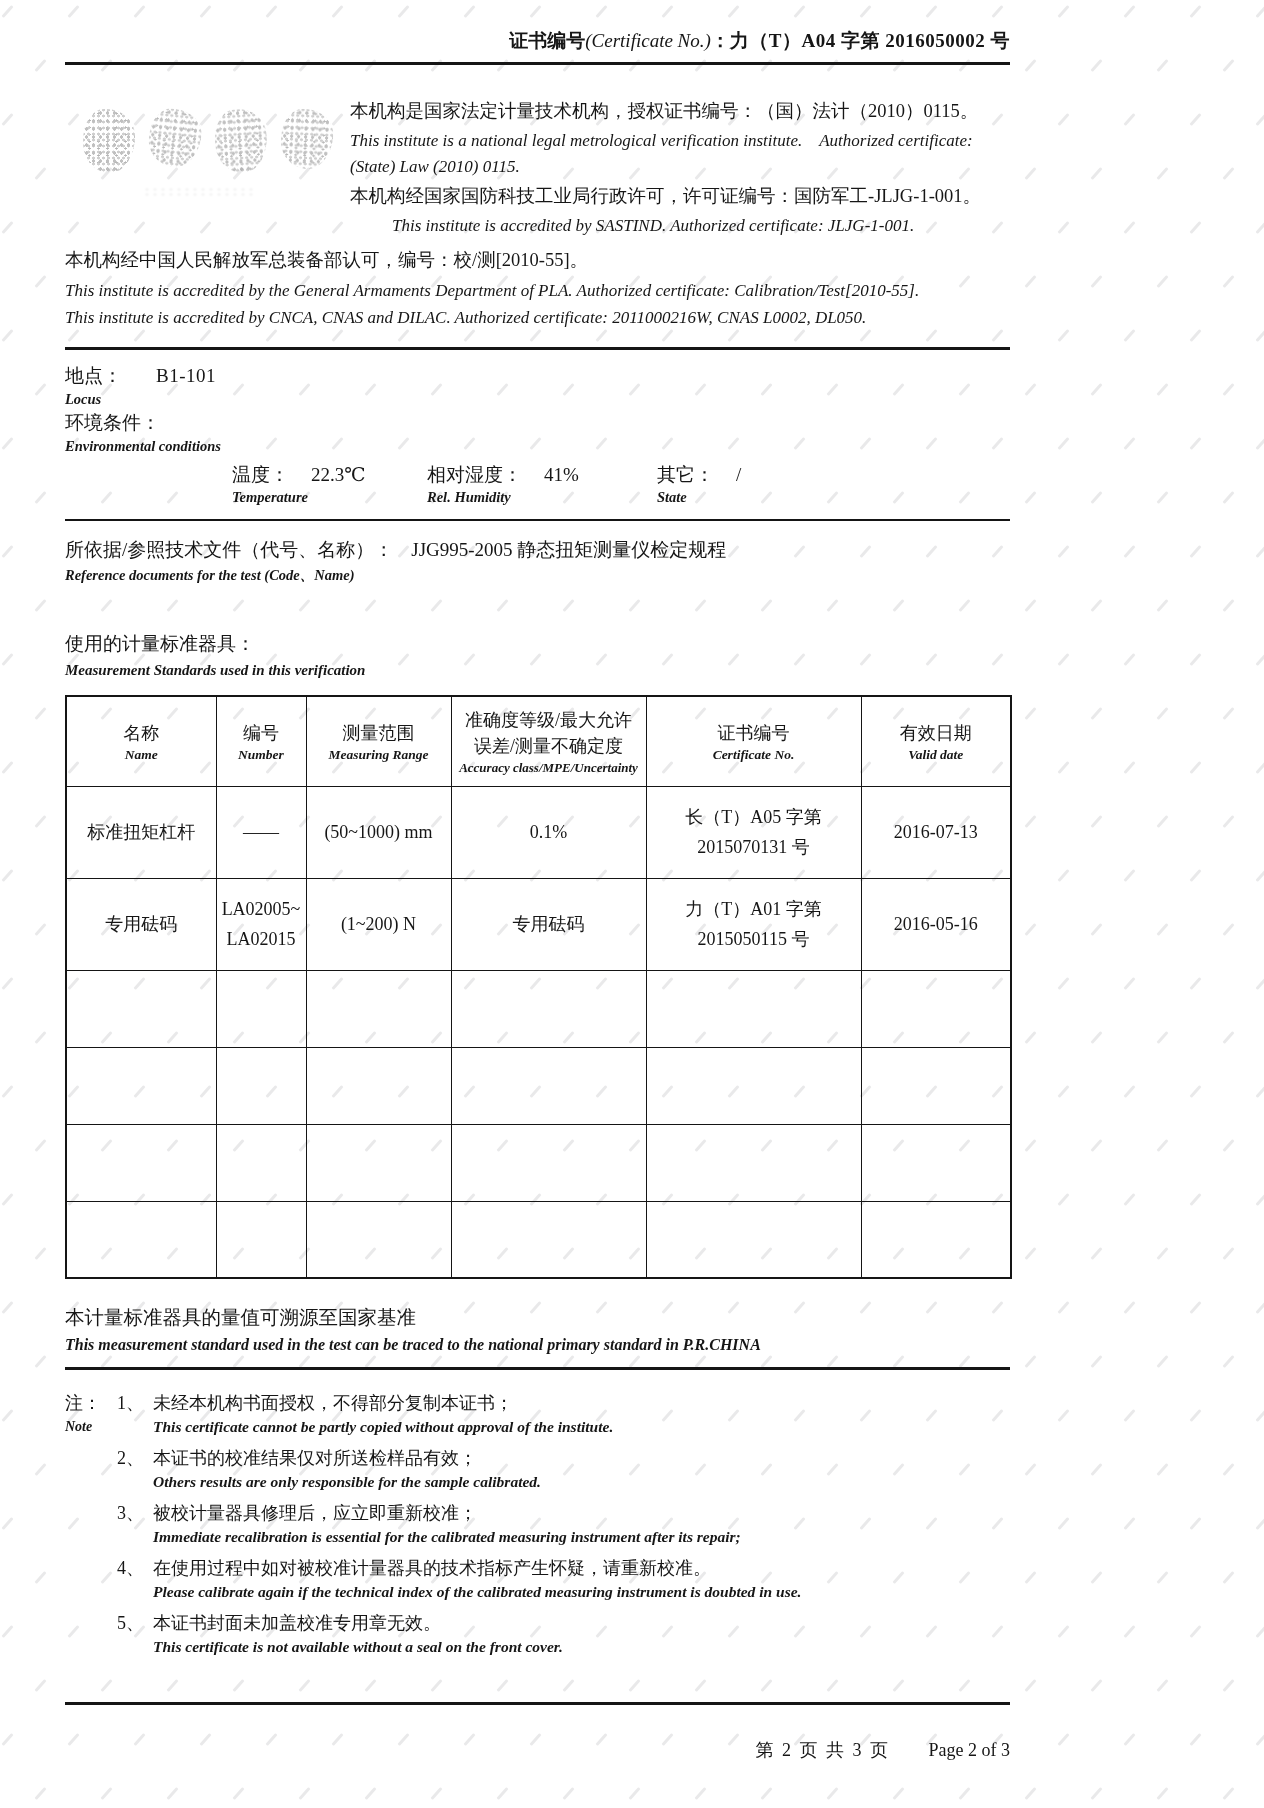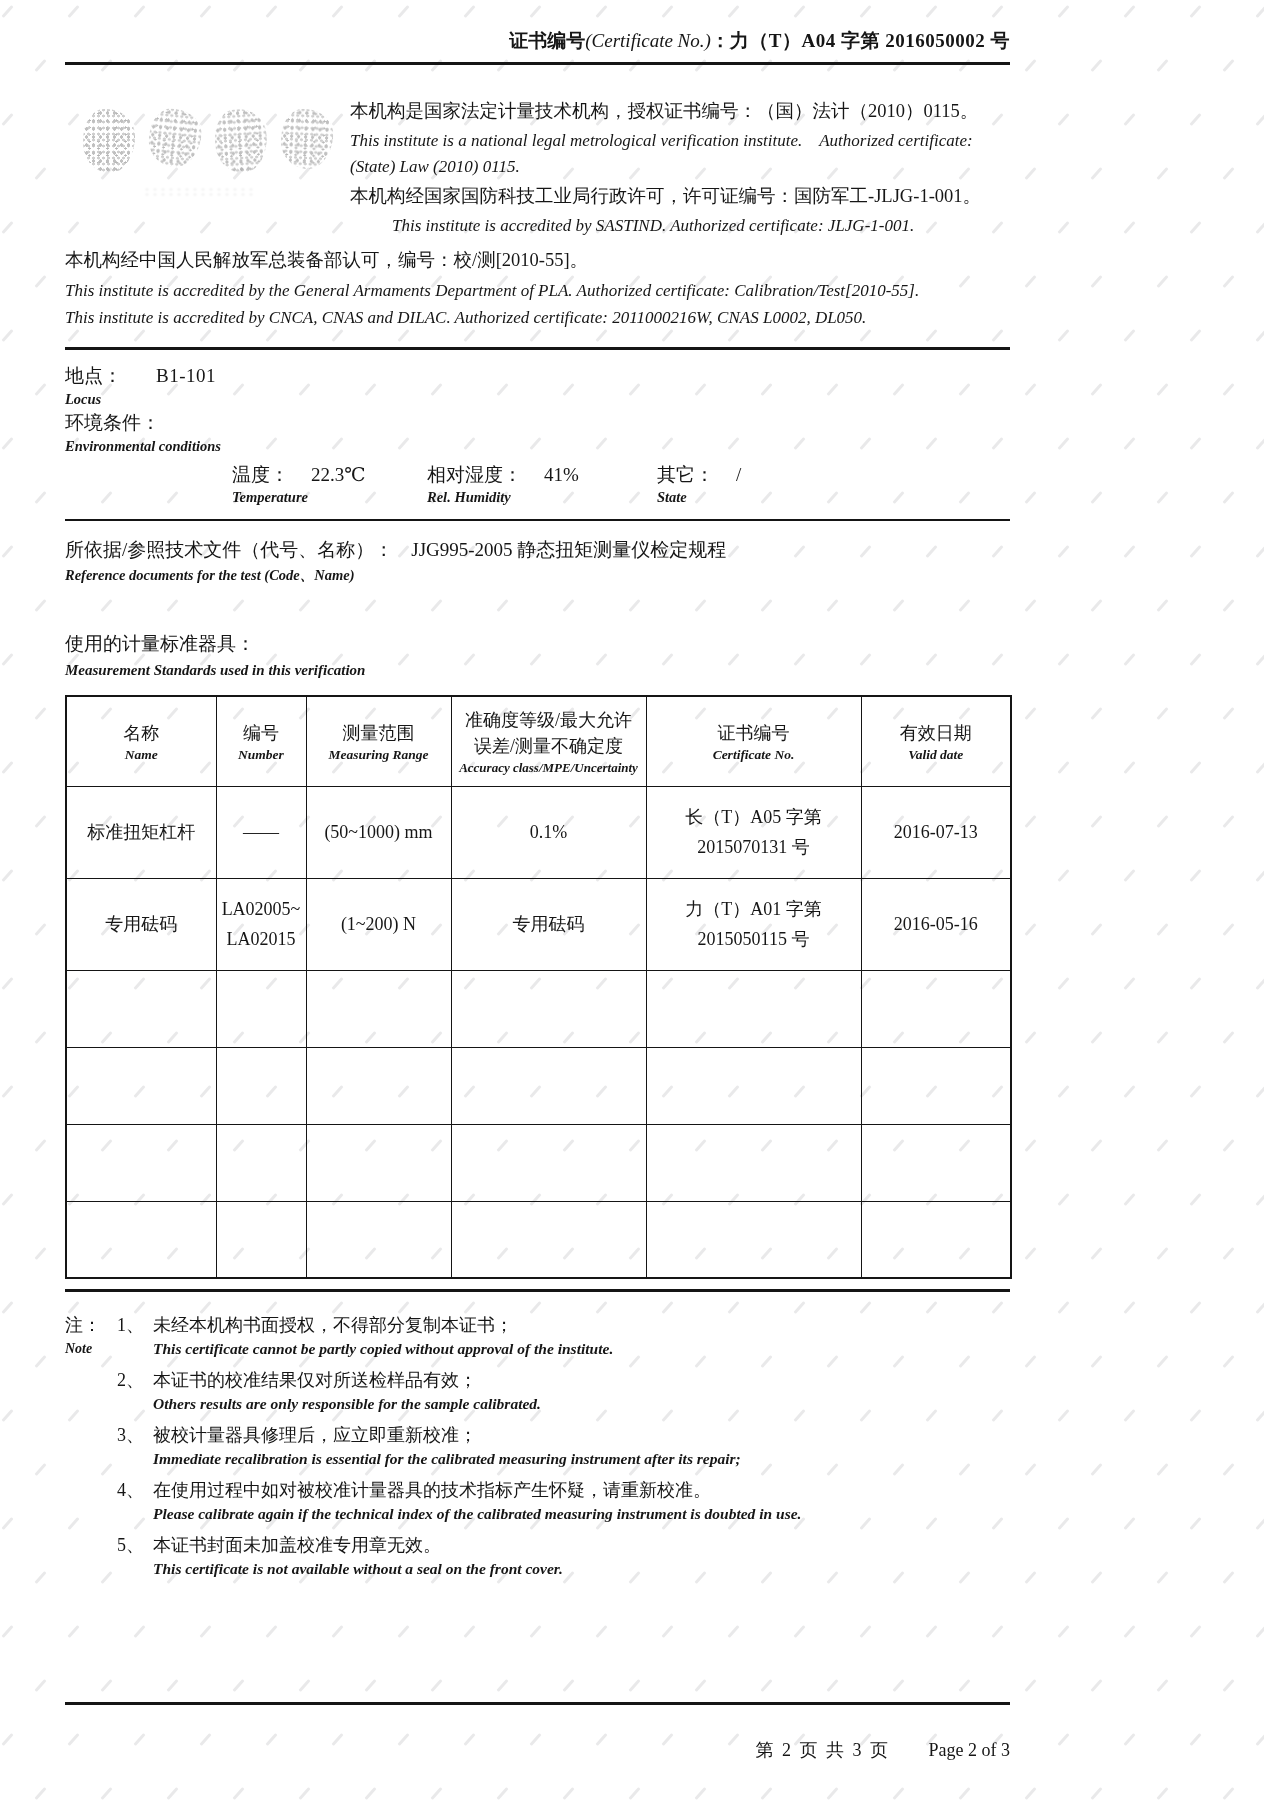--- a/index.html
+++ b/index.html
@@ -928,20 +928,24 @@
             <td></td>
             <td></td>
             <td></td>
             <td></td>
             <td></td>
             <td></td>
           </tr>
         </tbody>
     </table>
 
+    <div class="trace">
+      <div class="trace-cn cn">本计量标准器具的量值可溯源至国家基准</div>
+      <div class="trace-en en b">This measurement standard used in the test can be traced to the national primary standard in P.R.CHINA</div>
+    </div>
 
     <div class="rule r4"></div>
 
     <div class="notes">
       <div class="notes-label">
         <div class="cnl cn">注：</div>
         <div class="enl en b">Note</div>
       </div>
       <div class="notes-list">
         <div class="note-item">

